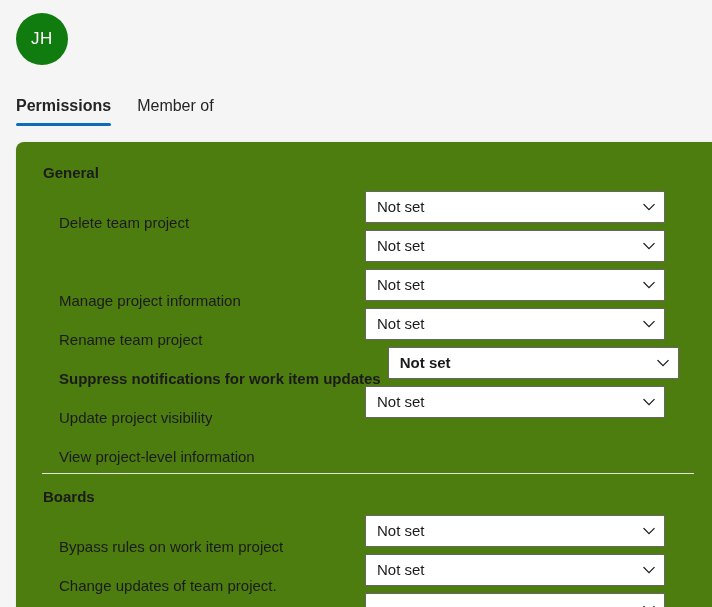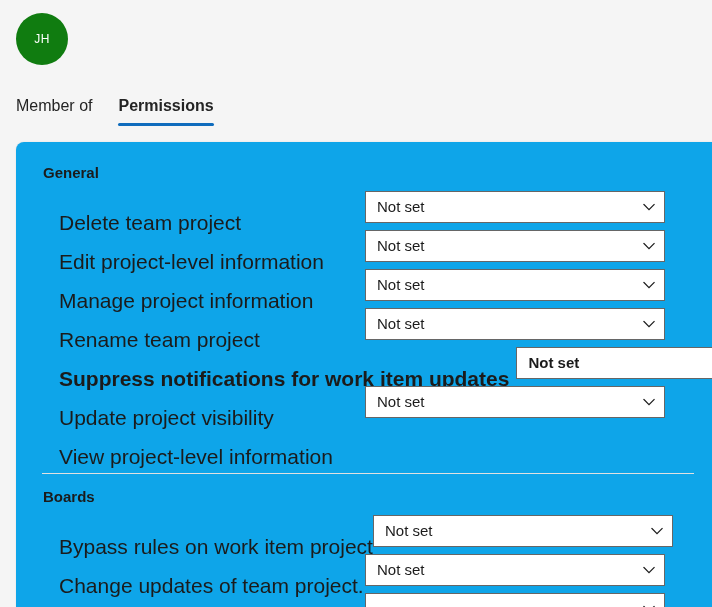--- a/index.html
+++ b/index.html
@@ -26,21 +26,21 @@
   }
   .avatar {
     width: 52px;
     height: 52px;
     border-radius: 50%;
     background: #107c10;
     color: #ffffff;
     display: flex;
     align-items: center;
     justify-content: center;
-    font-size: 12px;
+    font-size: 17px;
     letter-spacing: 0.5px;
     flex: none;
     text-align: center;
   }
   .page-title {
     margin-left: 20px;
     font-size: 27px;
     font-weight: 600;
     letter-spacing: -0.3px;
     white-space: nowrap;
@@ -77,21 +77,21 @@
     border-radius: 2px;
   }
 
   
   .card {
     position: absolute;
     left: 16px;
     top: 142px;
     right: 0;
     bottom: 0;
-    background: #0ea5e9;
+    background: #4d7c0f;
     border-top-left-radius: 8px;
     box-shadow: 0 0 2px rgba(0,0,0,0.10);
     overflow: hidden;
   }
   .card-inner {
     padding: 22px 18px 0 26px;
   }
 
   .section-title {
     font-size: 15px;
@@ -104,21 +104,21 @@
     background: #e1e1e1;
     margin: 13px 0 14px 0;
   }
 
   .perm-row {
     display: flex;
     align-items: center;
     height: 39px;
   }
   .perm-label {
-    font-size: 21px;
+    font-size: 15px;
     color: #1b1b1b;
     padding-left: 17px;
     white-space: nowrap;
     flex: none;
     margin-top: 32px;
   }
   .perm-control {
     margin-left: auto;
     display: flex;
     align-items: center;
@@ -183,25 +183,25 @@
 </head>
 <body>
 
 <div class="page-header">
   <div class="avatar">
     <span>JH</span>
   </div>
 </div>
 
 <div class="tab-bar">
+  <div class="tab selected">
+    <span>Permissions</span>
+  </div>
   <div class="tab">
     <span>Member of</span>
-  </div>
-  <div class="tab selected">
-    <span>Permissions</span>
   </div>
 </div>
 
 <div class="card">
   <div class="card-inner" id="sections-host">
       <div class="section">
         <div class="section-title">General</div>
         <div class="perm-row">
           <div class="perm-label">Delete team project</div>
           <div class="perm-control">
@@ -210,21 +210,20 @@
               <span class="chevron">
                 <svg viewBox="0 0 16 16" width="14" height="14" aria-hidden="true">
                   <path d="M2.2 5.2 8 11l5.8-5.8" fill="none" stroke="#1b1b1b" stroke-width="1.4" stroke-linecap="square"></path>
                 </svg>
               </span>
             </div>
             <span class="info-spacer"></span>
           </div>
         </div>
         <div class="perm-row">
-          <div class="perm-label">Edit project-level information</div>
           <div class="perm-control">
             <div class="dropdown">
               <span class="dropdown-value">Not set</span>
               <span class="chevron">
                 <svg viewBox="0 0 16 16" width="14" height="14" aria-hidden="true">
                   <path d="M2.2 5.2 8 11l5.8-5.8" fill="none" stroke="#1b1b1b" stroke-width="1.4" stroke-linecap="square"></path>
                 </svg>
               </span>
             </div>
             <span class="info-spacer"></span>

